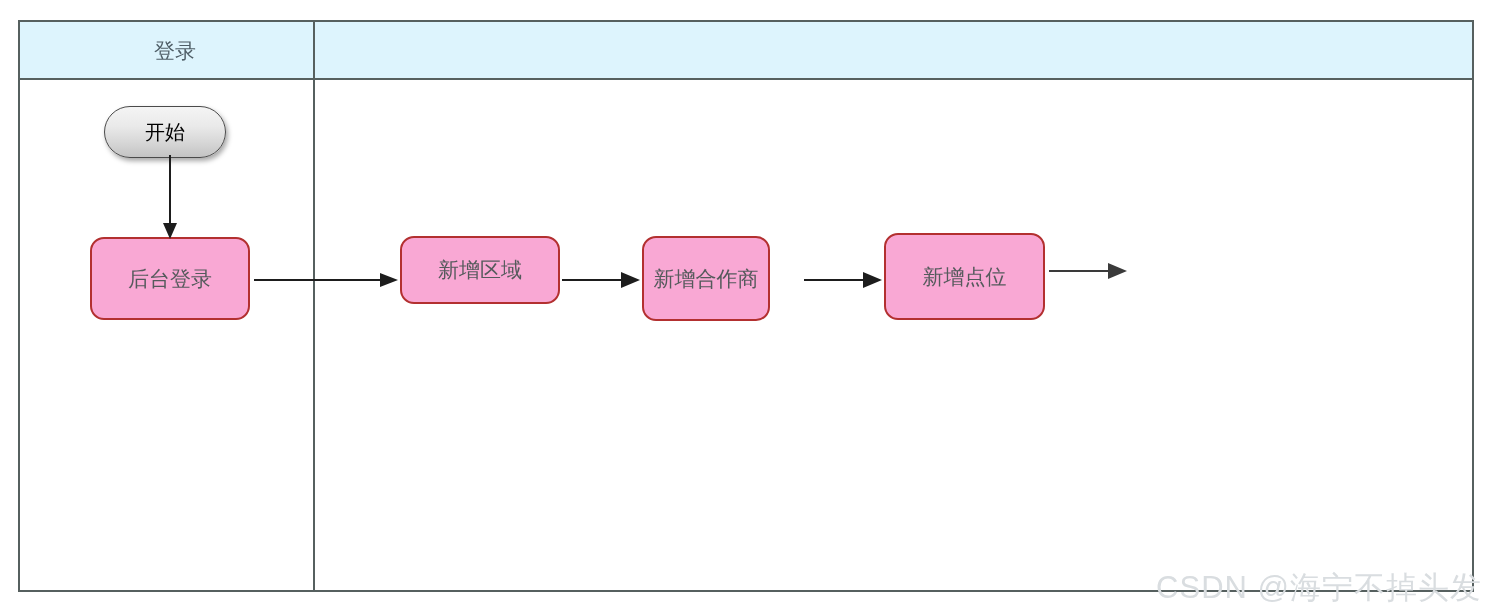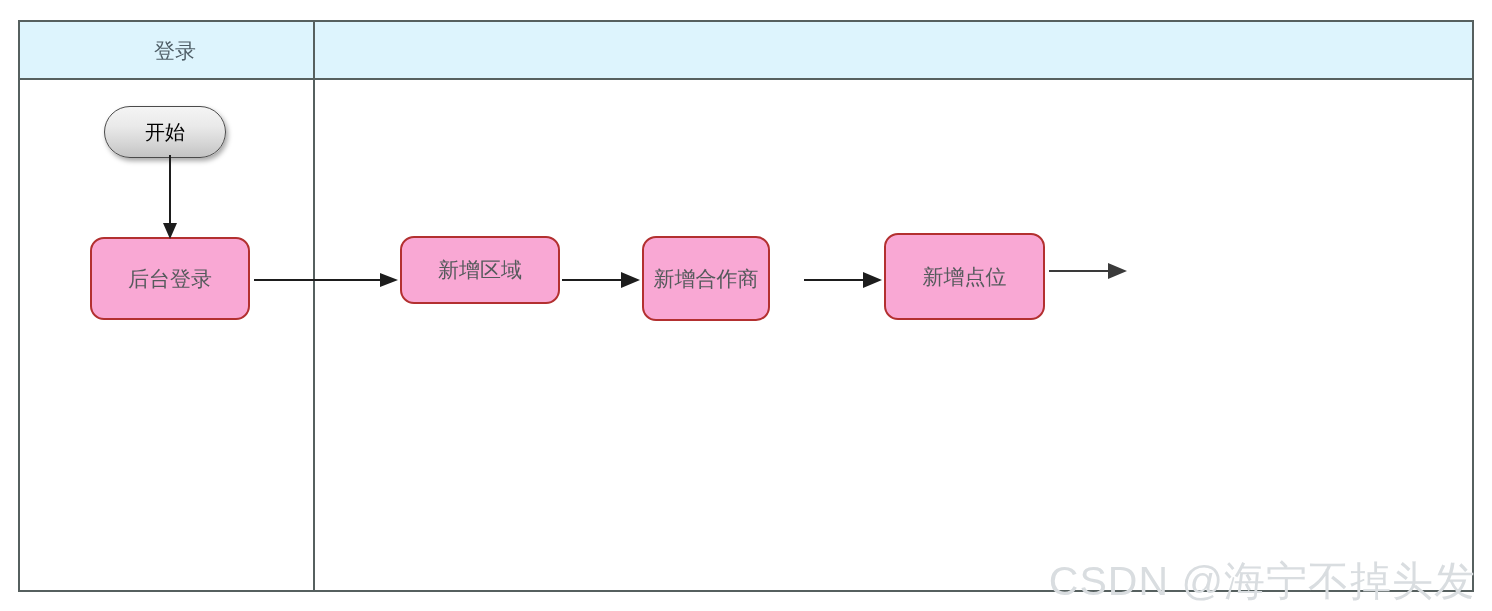--- a/index.html
+++ b/index.html
@@ -99,23 +99,23 @@
     position: absolute;
     pointer-events: none;
   }
   .conn line, .conn path, .conn polygon {
     shape-rendering: geometricPrecision;
   }
 
   
   .watermark {
     position: absolute;
-    right: 16px;
+    right: 10px;
     bottom: 2px;
-    font-size: 41px;
+    font-size: 31px;
     color: #d9dde0;
     letter-spacing: 1px;
     white-space: nowrap;
     user-select: none;
   }
 </style>
 </head>
 <body>
 
 <div id="canvas">

